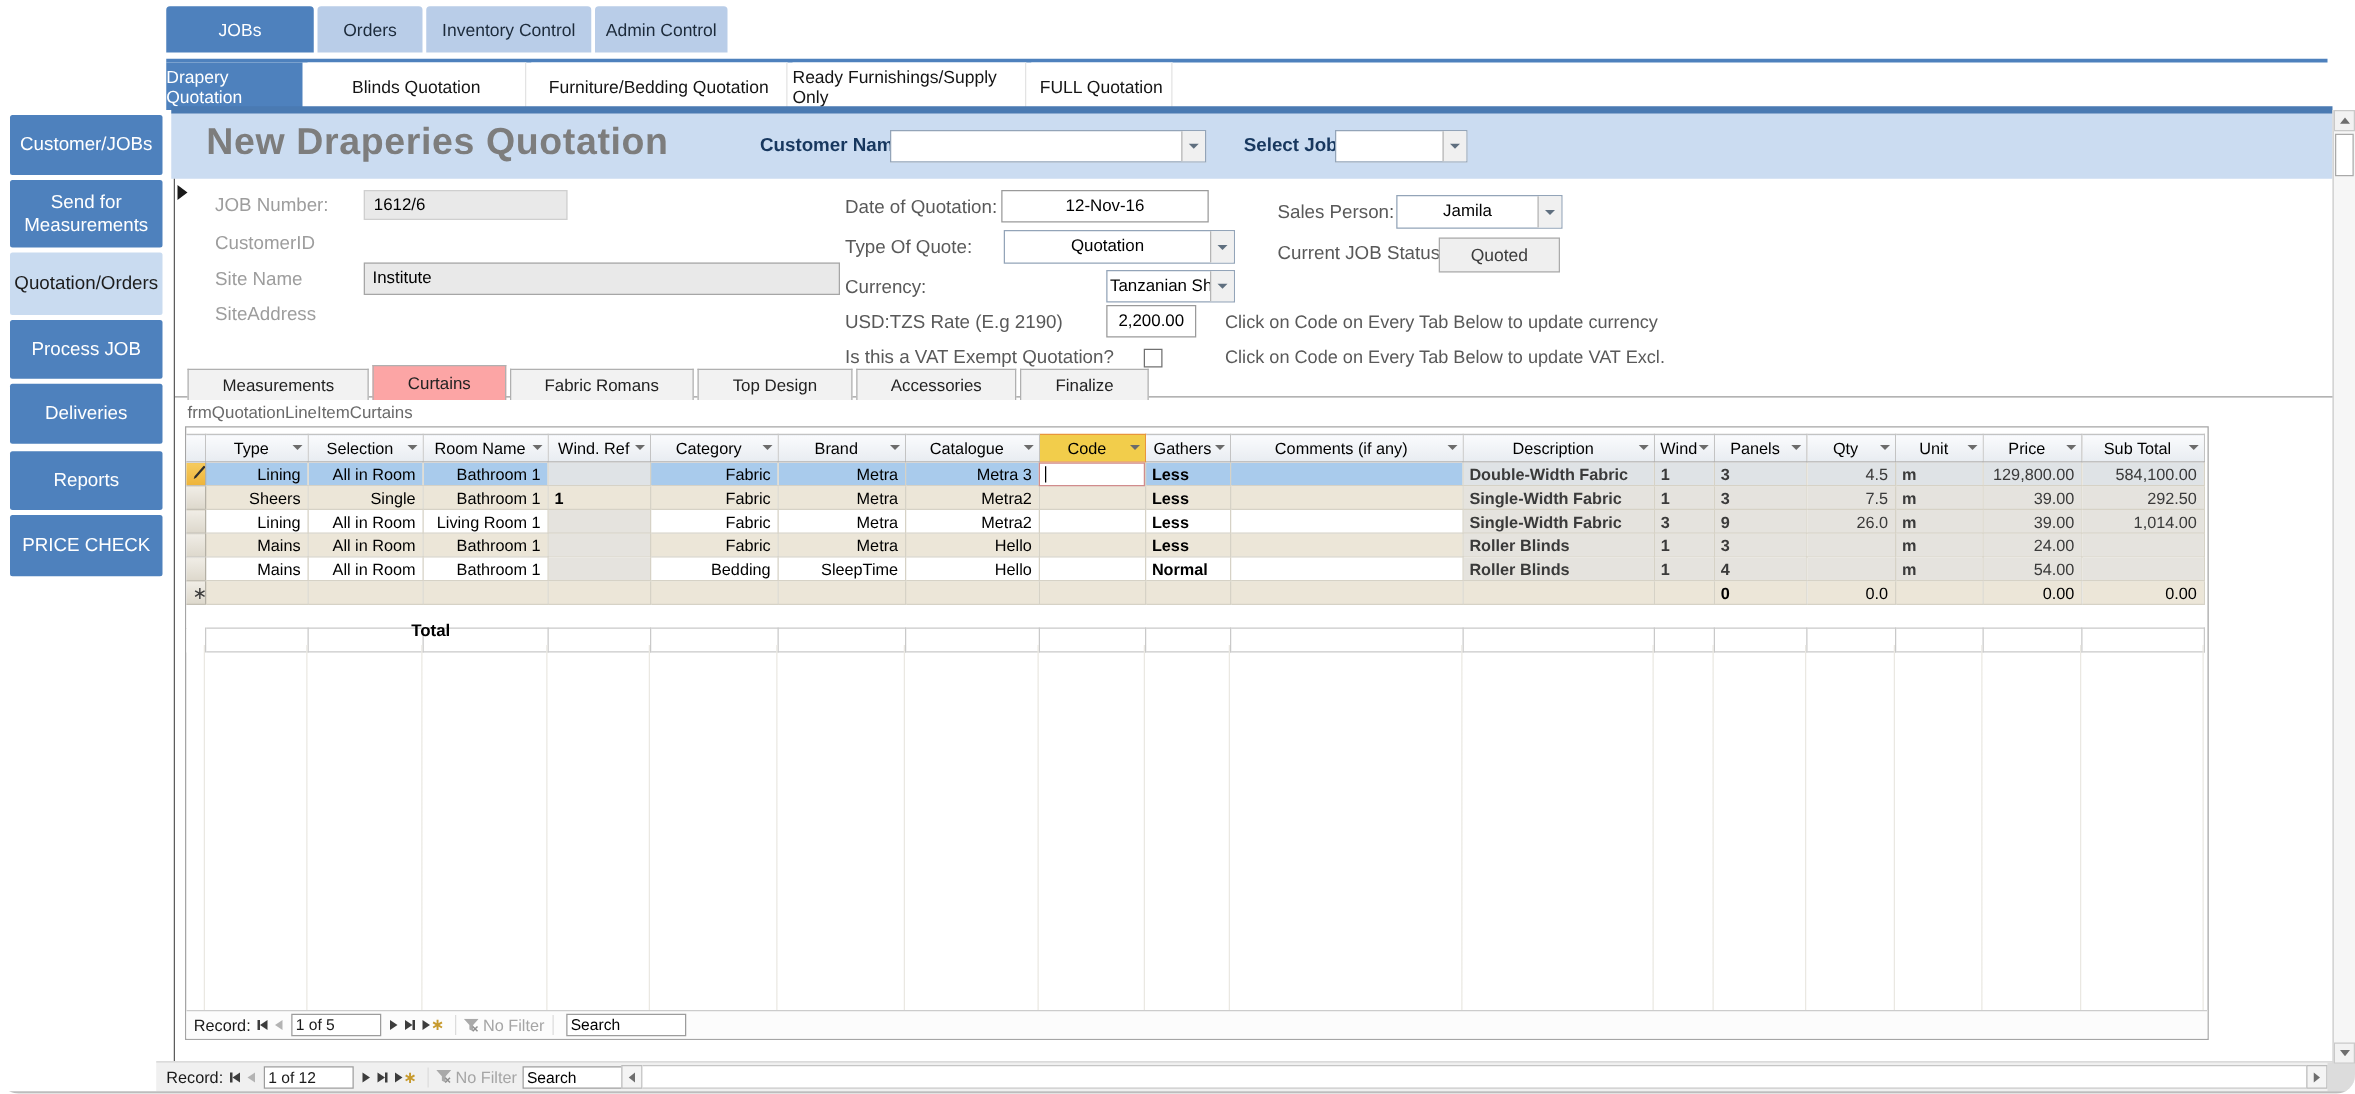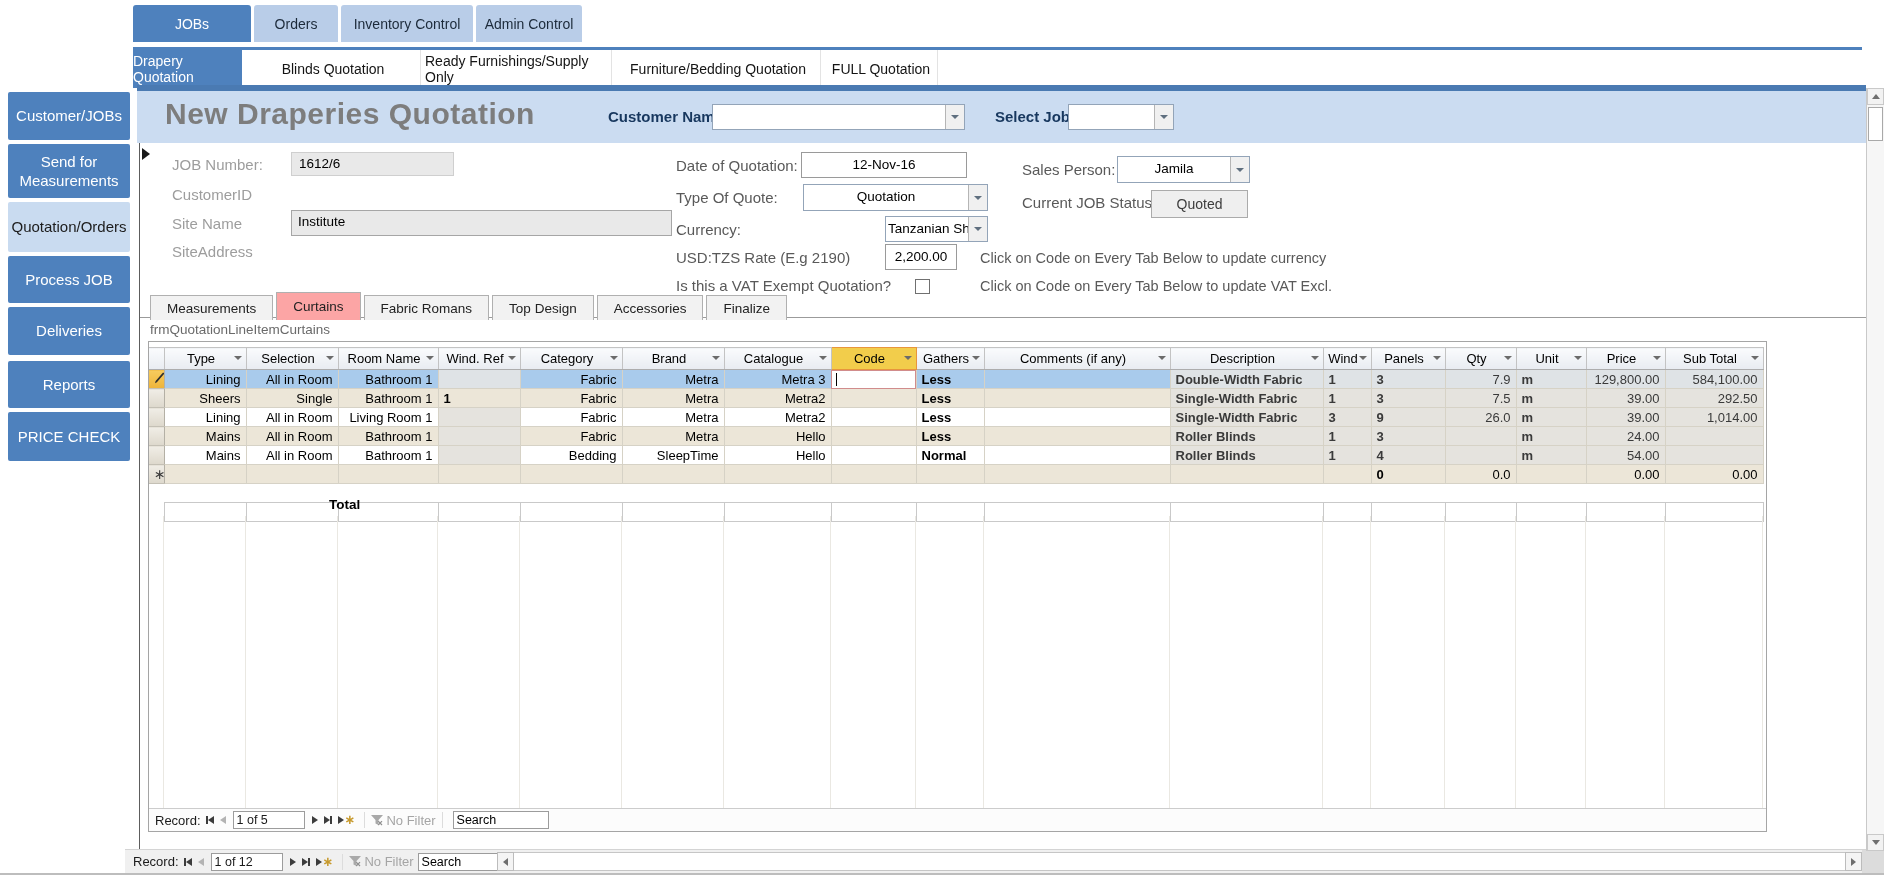--- a/index.html
+++ b/index.html
@@ -1,17 +1,17 @@
 <!DOCTYPE html>
 <html><head>
 <meta charset="utf-8">
 <style>
   html,body{margin:0;padding:0;background:#fff;}
   #app{position:relative;width:1884px;height:875px;background:#fff;overflow:hidden;
-       font-family:"Liberation Sans","DejaVu Sans",sans-serif;color:#000;}
+       font-family:"Liberation Sans","DejaVu Sans",sans-serif;color:#000;border-radius:15px;}
 
   
   .ribbon{position:absolute;left:133px;top:5px;display:flex;gap:3px;}
   .rtab{height:37px;display:flex;align-items:center;justify-content:center;
         background:#b9cde8;color:#1c2a3a;font-size:14px;border-radius:3px 3px 0 0;}
   .rtab.active{background:#4e81bd;color:#fff;}
 
   
   .qtabs{position:absolute;left:133px;top:47px;width:1729px;border-top:3px solid #4e81bd;
          display:flex;gap:4px;background:transparent;}
@@ -52,21 +52,21 @@
   .fbox.graybord{background:#e9e9e9;border:1px solid #a6a6a6;padding:0 6px;color:#000;}
   .fbox.white{background:#fff;border:1px solid #9a9a9a;text-align:center;color:#000;}
   .note{position:absolute;font-size:14.5px;color:#595959;}
   .checkbox{position:absolute;width:13px;height:13px;background:#fff;border:1px solid #707070;}
   .statusbox{position:absolute;background:#efefef;border:1px solid #ababab;text-align:center;
              font-size:14px;color:#3c3c3c;line-height:26px;box-sizing:border-box;}
 
   
   .subtabs{position:absolute;left:150px;top:292px;display:flex;gap:3px;align-items:flex-end;z-index:3;}
   .subtab{height:24px;background:#f2f2f2;border:1px solid #b0b0b0;border-bottom:none;
-          font-size:13.5px;color:#222;display:flex;align-items:center;padding:0 16px;}
+          font-size:13.5px;color:#222;display:flex;align-items:center;padding:0 27px;}
   .subtab.active{height:27px;background:#fca5a5;position:relative;z-index:4;}
   .tabline{position:absolute;left:140px;top:317px;width:1726px;height:1px;background:#9b9b9b;z-index:2;}
   .frm-caption{position:absolute;left:150px;top:322px;font-size:13.5px;color:#6a6a6a;}
 
   
   .subform-box{position:absolute;left:148px;top:341px;width:1619px;height:491px;
                border:1px solid #a5a5a5;background:#fff;box-sizing:border-box;overflow:hidden;}
   #grid{border-collapse:collapse;table-layout:fixed;width:1614px;margin-top:5px;font-size:13px;}
   #grid th{height:21px;background:linear-gradient(#fafbfd,#e8ecf1);border-right:1px solid #c3c3c3;
            border-top:1px solid #c3c3c3;border-bottom:1px solid #adadad;font-weight:normal;
@@ -141,22 +141,22 @@
   <div class="ribbon">
     <div class="rtab active" style="width:118px">JOBs</div>
     <div class="rtab" style="width:84px">Orders</div>
     <div class="rtab" style="width:132px">Inventory Control</div>
     <div class="rtab" style="width:106px">Admin Control</div>
   </div>
 
   <div class="qtabs">
     <div class="qtab active" style="width:109px">Drapery Quotation</div>
     <div class="qtab" style="width:174px">Blinds Quotation</div>
+    <div class="qtab" style="width:204px">Furniture/Bedding Quotation</div>
     <div class="qtab" style="width:186px">Ready Furnishings/Supply Only</div>
-    <div class="qtab" style="width:204px">Furniture/Bedding Quotation</div>
     <div class="qtab" style="width:112px">FULL Quotation</div>
   </div>
 
   <div class="side-btn" style="top:92px;height:48px">Customer/JOBs</div>
   <div class="side-btn" style="top:144px;height:54px">Send for Measurements</div>
   <div class="side-btn sel" style="top:202px;height:50px">Quotation/Orders</div>
   <div class="side-btn" style="top:256px;height:47px">Process JOB</div>
   <div class="side-btn" style="top:307px;height:48px">Deliveries</div>
   <div class="side-btn" style="top:361px;height:47px">Reports</div>
   <div class="side-btn" style="top:412px;height:49px">PRICE CHECK</div>
@@ -384,21 +384,21 @@
             <td class="cell al">Metra</td>
             <td class="cell al">Metra 3</td>
             <td class="cell al codeactive">
               <span class="caret"></span>
             </td>
             <td class="cell ac">Less</td>
             <td class="cell al"></td>
             <td class="cell ac dis">Double-Width Fabric</td>
             <td class="cell ac dis">1</td>
             <td class="cell ac dis">3</td>
-            <td class="cell ar dis">7.9</td>
+            <td class="cell ar dis">4.5</td>
             <td class="cell ac dis">m</td>
             <td class="cell ar dis">129,800.00</td>
             <td class="cell ar dis">584,100.00</td>
           </tr>
           <tr class="alt">
             <td class="rowsel"></td>
             <td class="cell al">Sheers</td>
             <td class="cell al">Single</td>
             <td class="cell al">Bathroom 1</td>
             <td class="cell ac">1</td>

